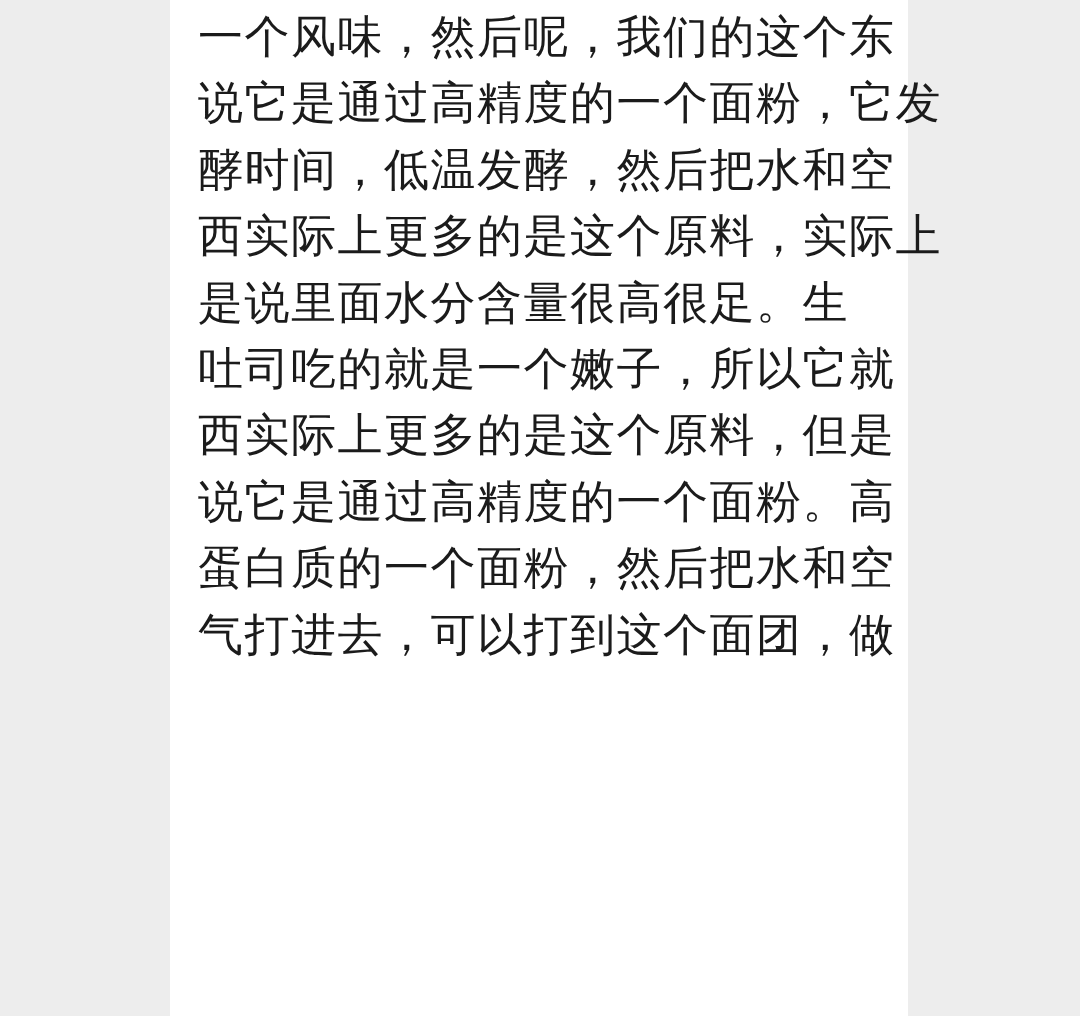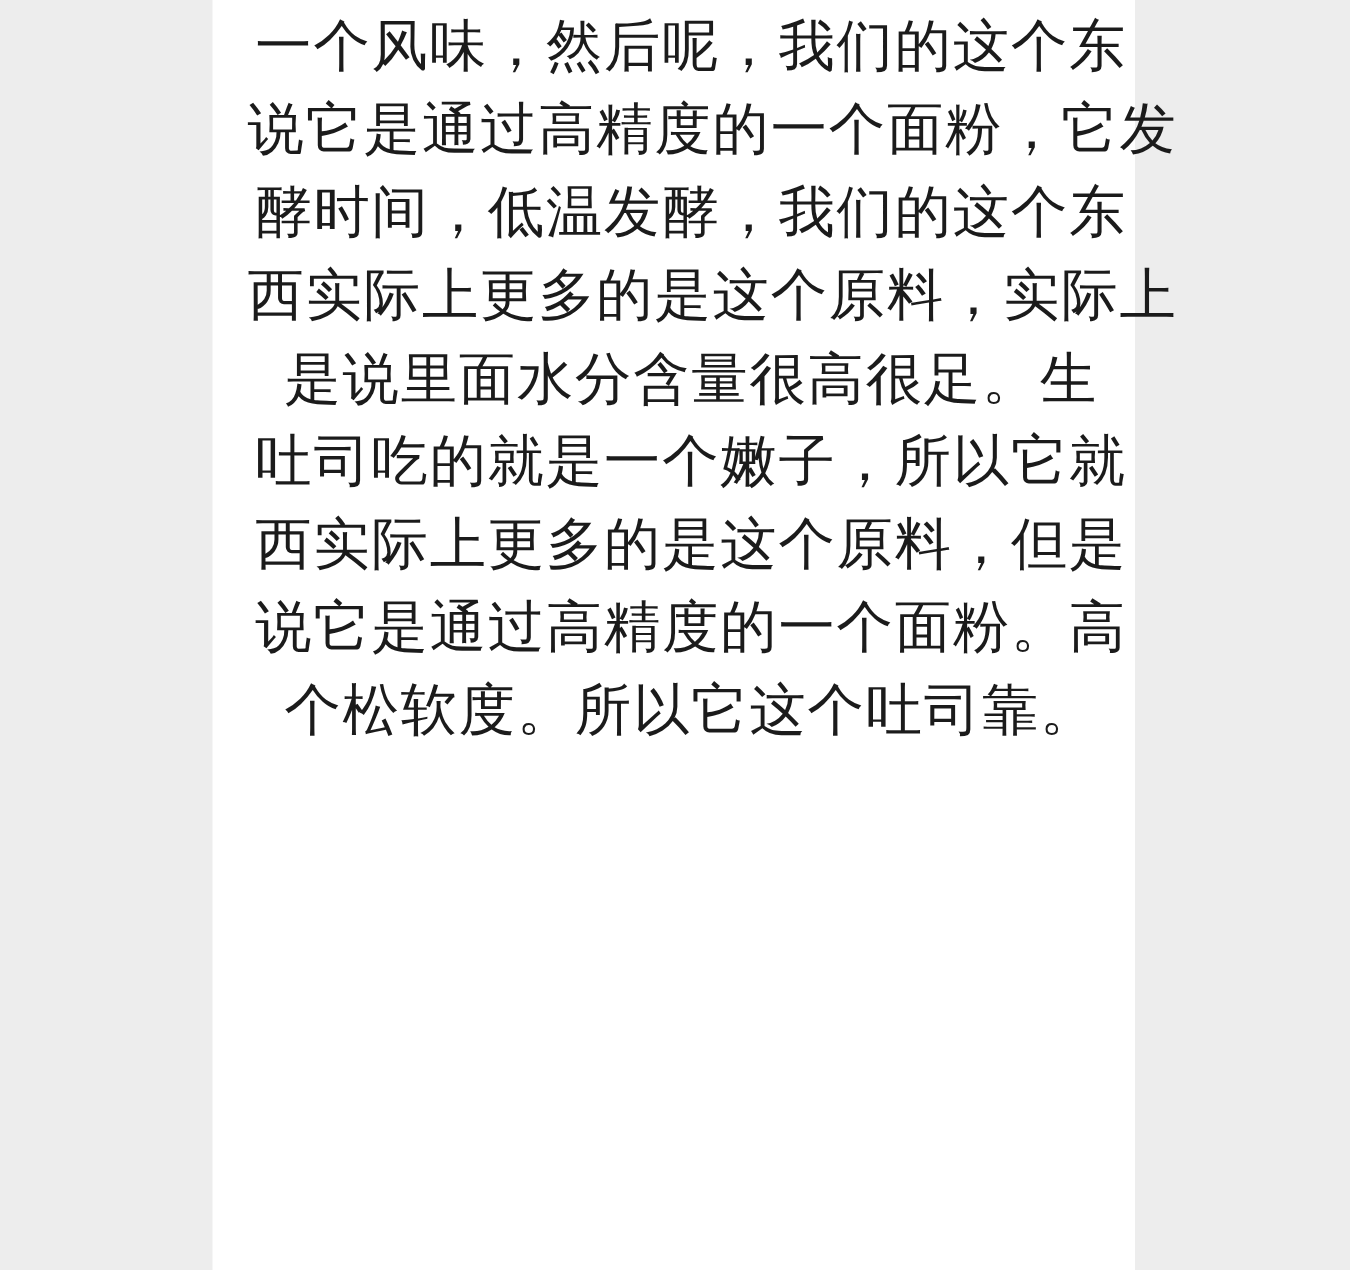--- a/index.html
+++ b/index.html
@@ -16,37 +16,37 @@
   }
   .text-panel {
     position: absolute;
     left: 170px;
     top: 0;
     width: 738px;
     height: 1016px;
     background: var(--panel-bg, #ffffff);
     box-sizing: border-box;
     padding: 4px 0 0 28px;
-    text-align: center;
   }
   .transcript-line {
     font-size: 45px;
     line-height: 66.4px;
     letter-spacing: 1.5px;
     color: var(--text-color, #1b1b1b);
     white-space: nowrap;
     font-weight: 400;
   }
 </style>
 </head>
 <body style="--page-bg: #ededed; --panel-bg: #ffffff; --text-color: #1b1b1b;">
 
 <div class="text-panel">
   <div class="transcript-line">一个风味，然后呢，我们的这个东</div>
   <div class="transcript-line">说它是通过高精度的一个面粉，它发</div>
-  <div class="transcript-line">酵时间，低温发酵，我们的这个东</div>
+  <div class="transcript-line">酵时间，低温发酵，然后把水和空</div>
   <div class="transcript-line">西实际上更多的是这个原料，实际上</div>
   <div class="transcript-line">是说里面水分含量很高很足。生</div>
   <div class="transcript-line">吐司吃的就是一个嫩子，所以它就</div>
   <div class="transcript-line">西实际上更多的是这个原料，但是</div>
   <div class="transcript-line">说它是通过高精度的一个面粉。高</div>
-  <div class="transcript-line">个松软度。所以它这个吐司靠。</div>
+  <div class="transcript-line">蛋白质的一个面粉，然后把水和空</div>
+  <div class="transcript-line">气打进去，可以打到这个面团，做</div>
 </div>
 
 </body></html>

